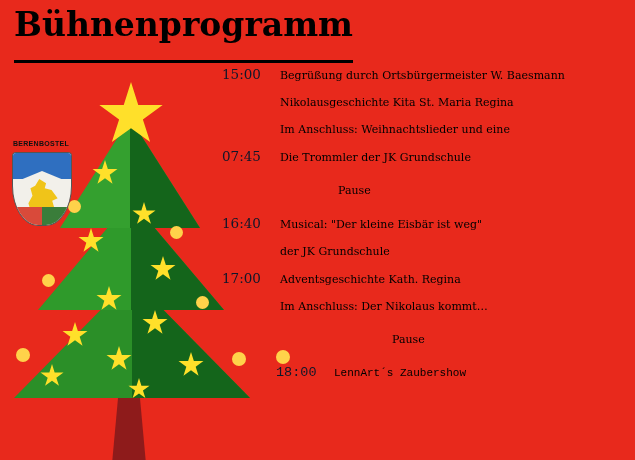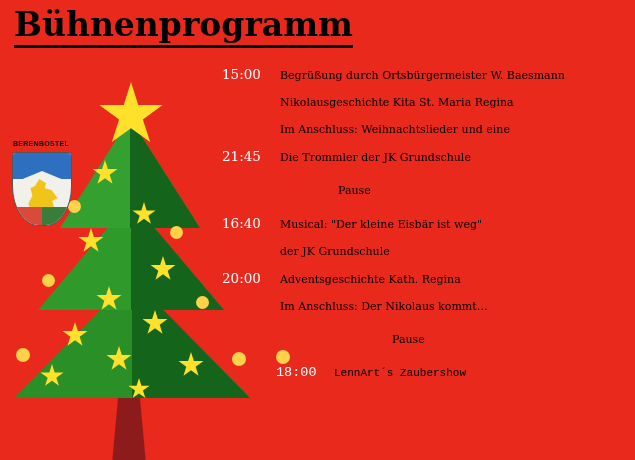--- a/index.html
+++ b/index.html
@@ -23,21 +23,21 @@
   .title {
     position: absolute;
     left: 14px;
     top: 6px;
     font-family: "DejaVu Serif", serif;
     font-weight: bold;
     font-size: 33px;
     color: #000;
     letter-spacing: 0px;
     border-bottom: 3px solid #000;
-    padding-bottom: 1px;
+    padding-bottom: 16px;
     line-height: 1.15;
   }
 
   
   .tree-area {
     position: absolute;
     left: 0px;
     top: 60px;
     width: 310px;
     height: 400px;
@@ -180,21 +180,21 @@
   .row {
     display: flex;
     align-items: baseline;
     margin-bottom: 2px;
     line-height: 25px;
   }
   .time {
     width: 58px;
     flex: 0 0 58px;
     font-size: 13.5px;
-    color: #ffffff;
+    color: #0f172a;
   }
   .desc {
     font-size: 11px;
     color: #000;
     white-space: nowrap;
   }
   .row.indent .time { visibility: hidden; }
   .row.pause {
     margin-top: 8px;
     margin-bottom: 8px;
@@ -269,42 +269,42 @@
       <div class="time"></div>
       <div class="desc">Nikolausgeschichte Kita St. Maria Regina</div>
     </div>
 
     <div class="row indent">
       <div class="time"></div>
       <div class="desc">Im Anschluss: Weihnachtslieder und eine</div>
     </div>
 
     <div class="row">
-      <div class="time">21:45</div>
+      <div class="time">07:45</div>
       <div class="desc">Die Trommler der JK Grundschule</div>
     </div>
 
 
     <div class="row pause">
       <div class="time"></div>
       <div class="desc">Pause</div>
     </div>
 
     <div class="row">
       <div class="time">16:40</div>
       <div class="desc">Musical: "Der kleine Eisbär ist weg"</div>
     </div>
 
     <div class="row indent">
       <div class="time"></div>
       <div class="desc">der JK Grundschule</div>
     </div>
 
     <div class="row">
-      <div class="time">20:00</div>
+      <div class="time">17:00</div>
       <div class="desc">Adventsgeschichte Kath. Regina</div>
     </div>
 
     <div class="row indent">
       <div class="time"></div>
       <div class="desc">Im Anschluss: Der Nikolaus kommt…</div>
     </div>
 
     <div class="row pause pause2">
       <div class="time"></div>

